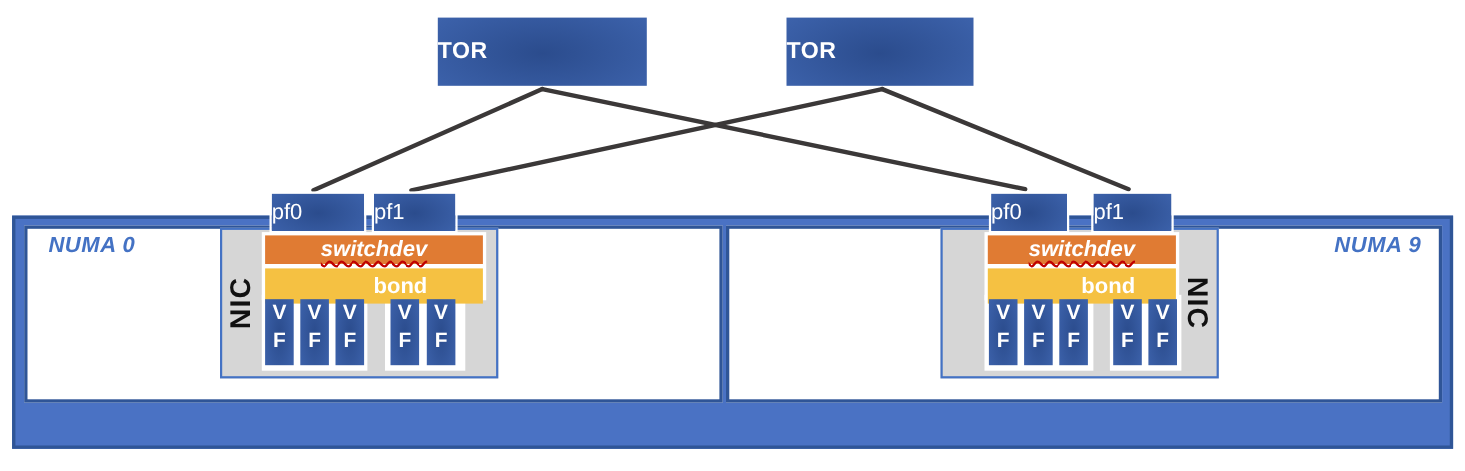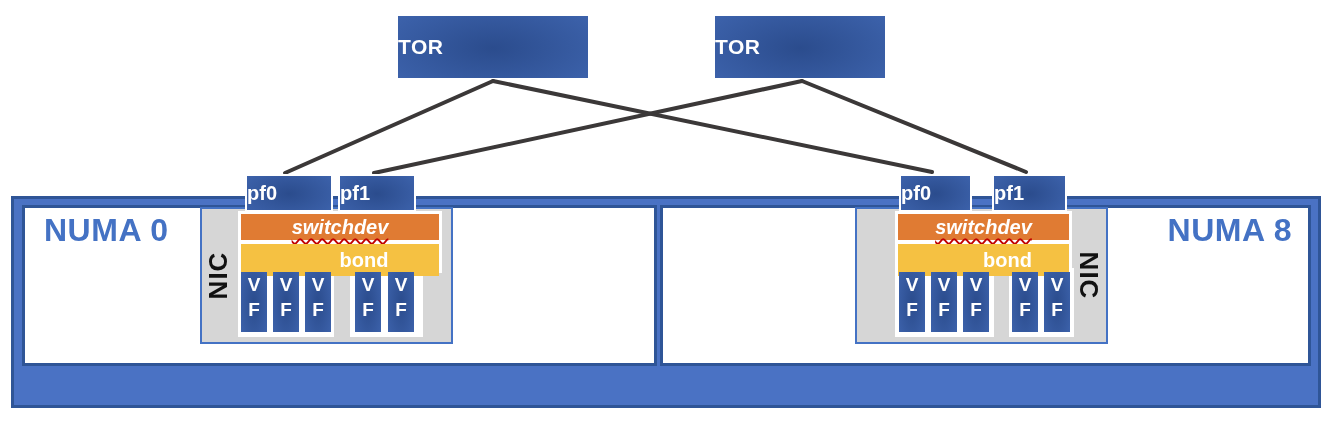--- a/index.html
+++ b/index.html
@@ -43,21 +43,21 @@
     position:absolute;top:205px;height:161px;
     background:#ffffff;
     border:3px solid var(--navy-border,#2f5597);
     box-sizing:border-box;z-index:2;
   }
   .numa-0{left:22px;width:635px;}
   .numa-1{left:660px;width:651px;}
   .numa-label{
     position:absolute;top:212px;z-index:3;
     color:var(--accent-blue,#4472c4);
-    font-size:32px;font-weight:bold;letter-spacing:.5px;
+    font-size:20px;font-weight:bold;letter-spacing:.5px;font-style:italic;
   }
   .numa-label-0{left:44px;}
   .numa-label-1{right:40px;}
 
   .nic{
     position:absolute;top:207px;width:253px;height:137px;
     background:var(--nic-gray,#d6d6d6);
     border:2px solid var(--accent-blue,#4472c4);
     box-sizing:border-box;z-index:3;
   }
@@ -96,21 +96,21 @@
   .switchdev .squiggle{
     text-decoration-line:underline;
     text-decoration-style:wavy;
     text-decoration-color:var(--squiggle-red,#c00000);
     text-decoration-thickness:2px;
     text-underline-offset:4px;
     font-style:italic;
   }
 
   .pf{
-    top:-35px;height:38px;font-size:20px;font-weight:bold;
+    top:-35px;height:38px;font-size:20px;font-weight:normal;
     border:2px solid #ffffff;z-index:4;
   }
   .nic-left  .pf0{left:43px;width:88px;}
   .nic-left  .pf1{left:136px;width:78px;}
   .nic-right .pf0{left:42px;width:73px;}
   .nic-right .pf1{left:135px;width:75px;}
 
   .vf{
     top:63px;width:26px;height:60px;
     font-size:19px;font-weight:bold;line-height:25px;
@@ -139,21 +139,21 @@
   <div class="tor tor-1 bluebox">
     <span>TOR</span>
   </div>
 
   <div class="host"></div>
 
   <div class="numa numa-0"></div>
   <div class="numa numa-1"></div>
 
   <div class="numa-label numa-label-0">NUMA 0</div>
-  <div class="numa-label numa-label-1">NUMA 8</div>
+  <div class="numa-label numa-label-1">NUMA 9</div>
 
   <div class="nic nic-left">
     <div class="nic-label">
       <span>NIC</span>
     </div>
     <div class="whitepanel"></div>
     <div class="vfstrip vfstrip-1"></div>
     <div class="vfstrip vfstrip-2"></div>
     <div class="bar switchdev">
       <span class="squiggle">switchdev</span>

